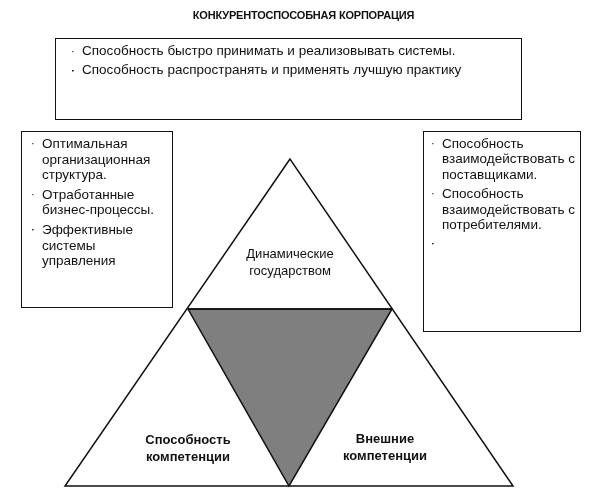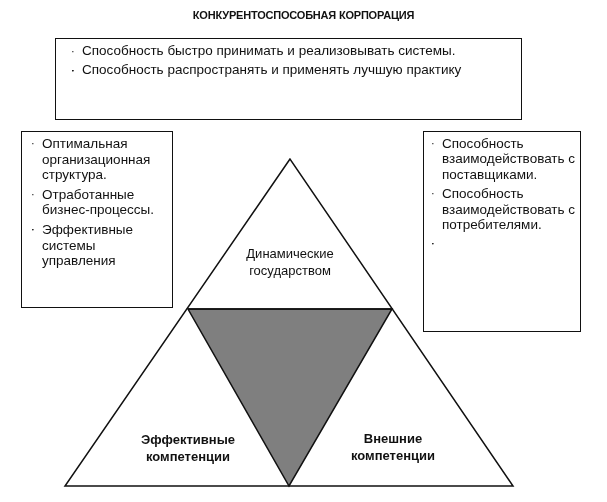--- a/index.html
+++ b/index.html
@@ -78,20 +78,20 @@
   <polygon points="188,309 392,309 289,486" fill="#7f7f7f" stroke="#111" stroke-width="1.5"></polygon>
   <line x1="188" y1="309" x2="392" y2="309" stroke="#111" stroke-width="1.5"></line>
 </svg>
 
 <div class="label" style="left:215px; top:245px; width:150px;">
   <div>Динамические</div>
   <div>государством</div>
 </div>
 
 <div class="label bold" style="left:113px; top:431px; width:150px;">
-  <div>Эффективные</div>
+  <div>Способность</div>
   <div>компетенции</div>
 </div>
 
-<div class="label bold" style="left:318px; top:430px; width:150px;">
+<div class="label bold" style="left:310px; top:430px; width:150px;">
   <div>Внешние</div>
   <div>компетенции</div>
 </div>
 
 </body></html>

